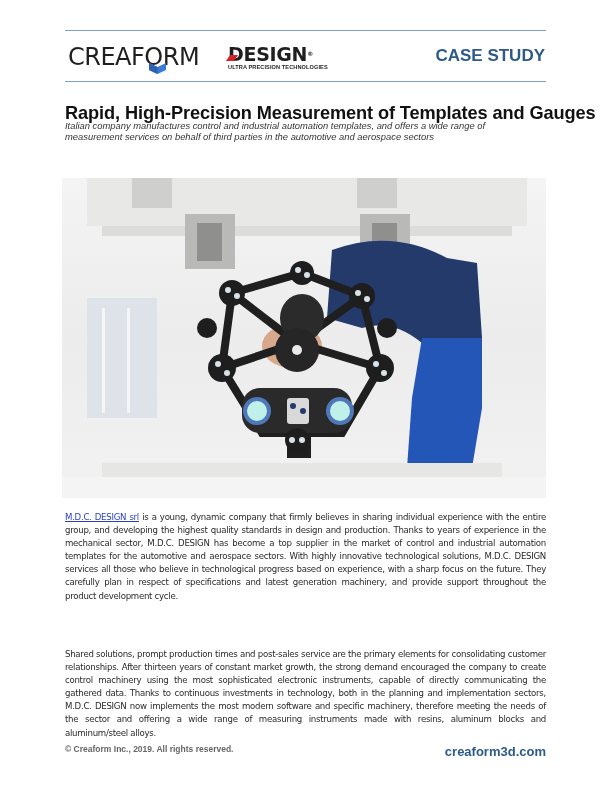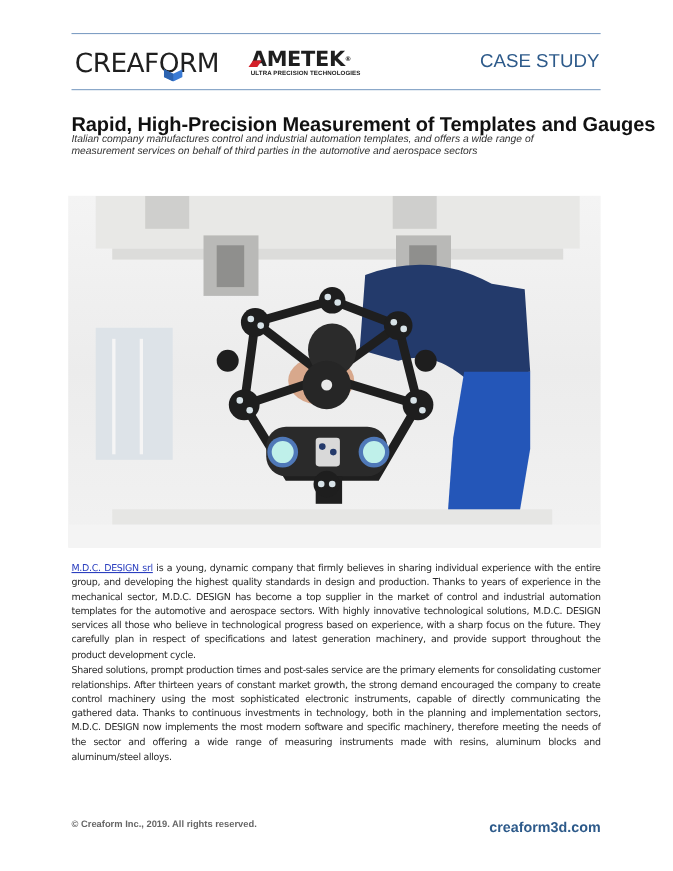--- a/index.html
+++ b/index.html
@@ -7,48 +7,48 @@
     .rule { position:absolute; left:65px; width:481px; height:1px; background:#7f9fc4; }
     .rule.top { top:30px; }
     .rule.bottom { top:81px; }
     .logo-creaform { position:absolute; left:68px; top:43px; font-family:"DejaVu Sans", sans-serif; font-weight:normal; font-size:24px; letter-spacing:-0.5px; color:#1f1f1f; line-height:28px; }
     .logo-creaform .cube { position:absolute; left:81px; top:17px; width:17px; height:14px; }
     .logo-ametek { position:absolute; left:228px; top:44px; }
     .ametek-word { font-family:"DejaVu Sans", sans-serif; font-weight:bold; font-size:19px; letter-spacing:-0.3px; color:#1f1f1f; line-height:20px; position:relative; }
     .ametek-word .reg { font-size:6px; vertical-align:top; }
     .ametek-word .red { position:absolute; left:0; top:11px; width:8px; height:6px; background:#d4202a; transform:skewX(-35deg); }
     .ametek-sub { font-family:"Liberation Sans", sans-serif; font-weight:bold; font-size:5.6px; color:#222; letter-spacing:0.1px; margin-top:0px; }
-    .case-study { position:absolute; right:67px; top:46px; font-weight:normal; font-size:17px; color:#2d5a8a; }
+    .case-study { position:absolute; right:67px; top:46px; font-weight:bold; font-size:17px; color:#2d5a8a; }
     .title { position:absolute; left:65px; top:103px; font-weight:bold; font-size:18.2px; color:#111; letter-spacing:-0.1px; white-space:nowrap; }
     .subtitle { position:absolute; left:65px; top:120px; width:470px; font-style:italic; font-size:9.4px; line-height:11px; color:#333; }
     .photo { position:absolute; left:62px; top:178px; width:484px; height:320px; background:linear-gradient(180deg,#f4f4f4 0%,#ececec 50%,#f2f2f2 100%); overflow:hidden; }
     .body-text { position:absolute; left:65px; width:481px; font-family:"DejaVu Sans", sans-serif; font-size:8.6px; line-height:13.1px; color:#2a2a2a; text-align:justify; letter-spacing:-0.28px; }
     .p1 { top:511px; }
-    .p2 { top:604px; }
+    .p2 { top:648px; }
     .link { color:#2b3fbf; text-decoration:underline;margin-top:36px; }
     .footer-left { position:absolute; left:65px; top:744px; font-size:8.5px; color:#666; font-weight:bold; }
     .footer-right { position:absolute; right:66px; top:744px; font-size:13px; color:#2d5a8a; font-weight:bold; }
   </style>
 </head>
 <body>
 
 <div class="rule top"></div>
 
 <div class="logo-creaform">
   <span>CREAFORM</span>
   <svg class="cube" viewBox="0 0 17 14">
     <polygon points="0,3 8.5,7 17,3 17,10 8.5,14 0,10" fill="#3a7bd5"></polygon>
     <polygon points="0,3 8.5,7 8.5,14 0,10" fill="#2c63b0"></polygon>
   </svg>
 </div>
 
 <div class="logo-ametek">
   <div class="ametek-word">
     <span class="red"></span>
-    <span>AMETEK</span><span class="reg">®</span>
+    <span>DESIGN</span><span class="reg">®</span>
   </div>
   <div class="ametek-sub">ULTRA PRECISION TECHNOLOGIES</div>
 </div>
 
 <div class="case-study">CASE STUDY</div>
 
 <div class="rule bottom"></div>
 
 <h1 class="title" style="margin:0;text-align:right;">Rapid, High-Precision Measurement of Templates and Gauges</h1>
 <div class="subtitle">Italian company manufactures control and industrial automation templates, and offers a wide range of measurement services on behalf of third parties in the automotive and aerospace sectors</div>

